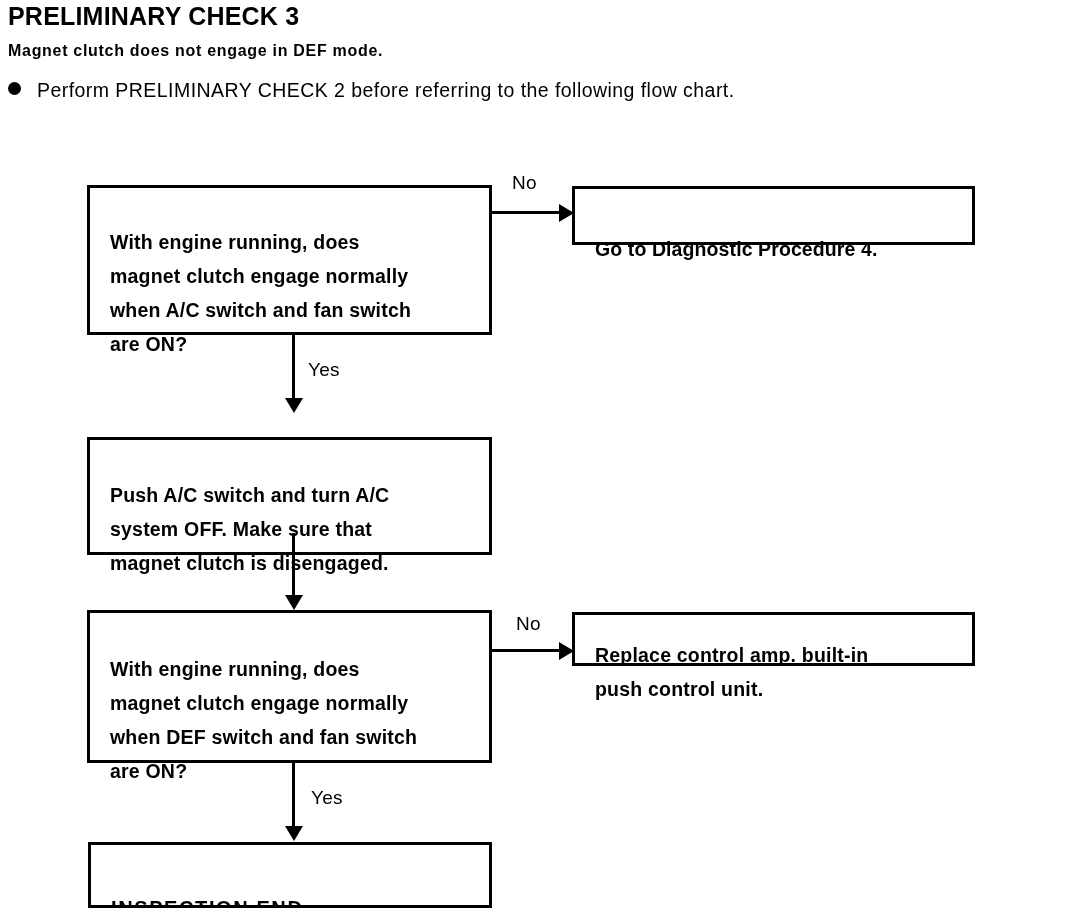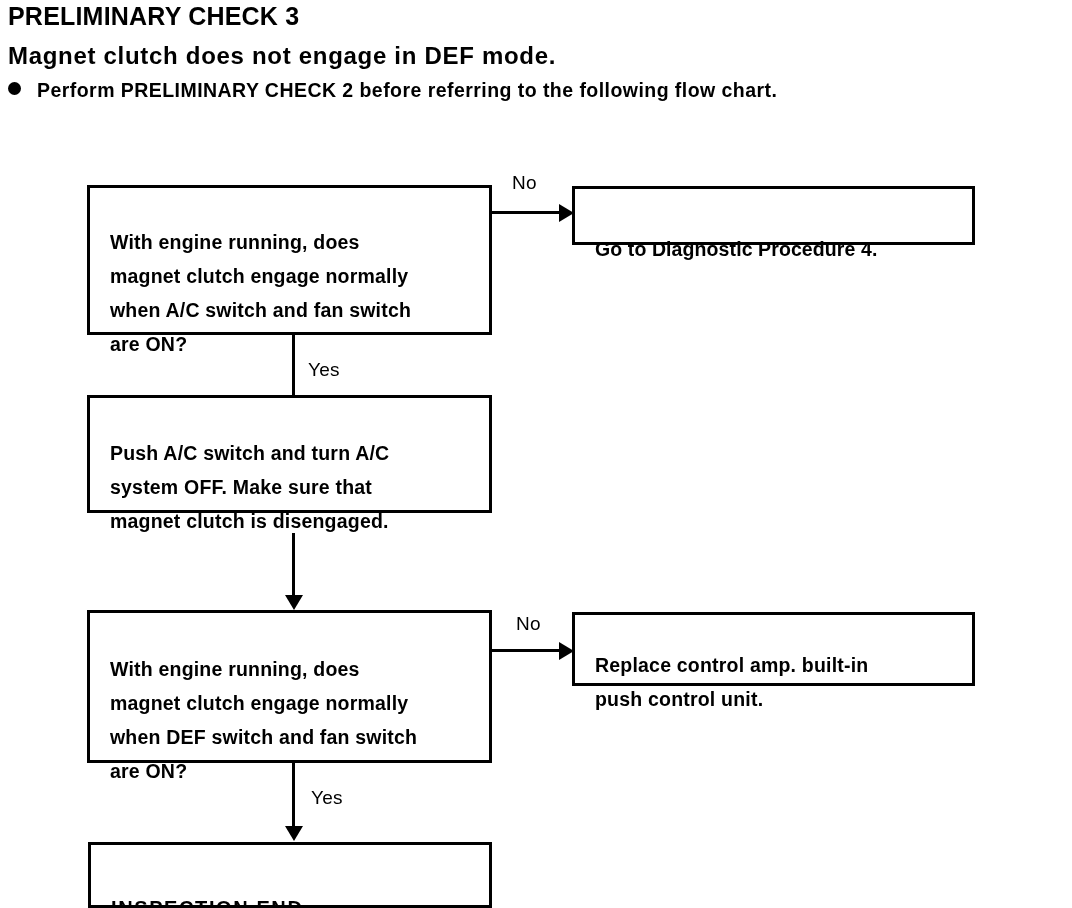--- a/index.html
+++ b/index.html
@@ -26,31 +26,31 @@
     font-size: 25px;
     font-weight: bold;
     letter-spacing: 0.2px;
     white-space: nowrap;
     text-align: right;
   }
   .doc-subtitle {
     position: absolute;
     left: 8px;
     top: 42px;
-    font-size: 24px;
+    font-size: 16px;
     font-weight: bold;
     letter-spacing: 0.7px;
     white-space: nowrap;
   }
   .doc-note {
     position: absolute;
     left: 8px;
     top: 79px;
     font-size: 19.5px;
-    font-weight: bold;
+    font-weight: normal;
     letter-spacing: 0.45px;
     white-space: nowrap;
     display: flex;
     align-items: baseline;
   }
   .bullet-dot {
     display: inline-block;
     width: 13px;
     height: 13px;
     border-radius: 50%;
@@ -148,41 +148,41 @@
   <div class="edge-label" style="left:512px; top:172px;">No</div>
 
   <div class="node" style="left:572px; top:186px; width:403px; height:59px;">
     <div class="node-text semibold">Go to Diagnostic Procedure 4.</div>
   </div>
 
   <div class="vline" style="left:292px; top:335px; height:64px;"></div>
   <div class="arrow-down" style="left:285px; top:398px;"></div>
   <div class="edge-label" style="left:308px; top:359px;">Yes</div>
 
-  <div class="node" style="left:87px; top:395px; width:405px; height:118px;">
+  <div class="node" style="left:87px; top:437px; width:405px; height:118px;">
     <div class="node-text">Push A/C switch and turn A/C
 system OFF.  Make sure that
 magnet clutch is disengaged.</div>
   </div>
 
   <div class="vline" style="left:292px; top:533px; height:62px;"></div>
   <div class="arrow-down" style="left:285px; top:595px;"></div>
 
   <div class="node" style="left:87px; top:610px; width:405px; height:153px;">
     <div class="node-text">With engine running, does
 magnet clutch engage normally
 when DEF switch and fan switch
 are ON?</div>
   </div>
 
   <div class="hline" style="left:492px; top:649px; width:73px;"></div>
   <div class="arrow-right" style="left:559px; top:642px;"></div>
   <div class="edge-label" style="left:516px; top:613px;">No</div>
 
-  <div class="node" style="left:572px; top:612px; width:403px; height:74px;">
+  <div class="node" style="left:572px; top:612px; width:403px; height:54px;">
     <div class="node-text">Replace control amp. built-in
 push control unit.</div>
   </div>
 
   <div class="vline" style="left:292px; top:763px; height:64px;"></div>
   <div class="arrow-down" style="left:285px; top:826px;"></div>
   <div class="edge-label" style="left:311px; top:787px;">Yes</div>
 
   <div class="node" style="left:88px; top:842px; width:404px; height:66px;">
     <div class="node-text spaced">INSPECTION  END</div>

